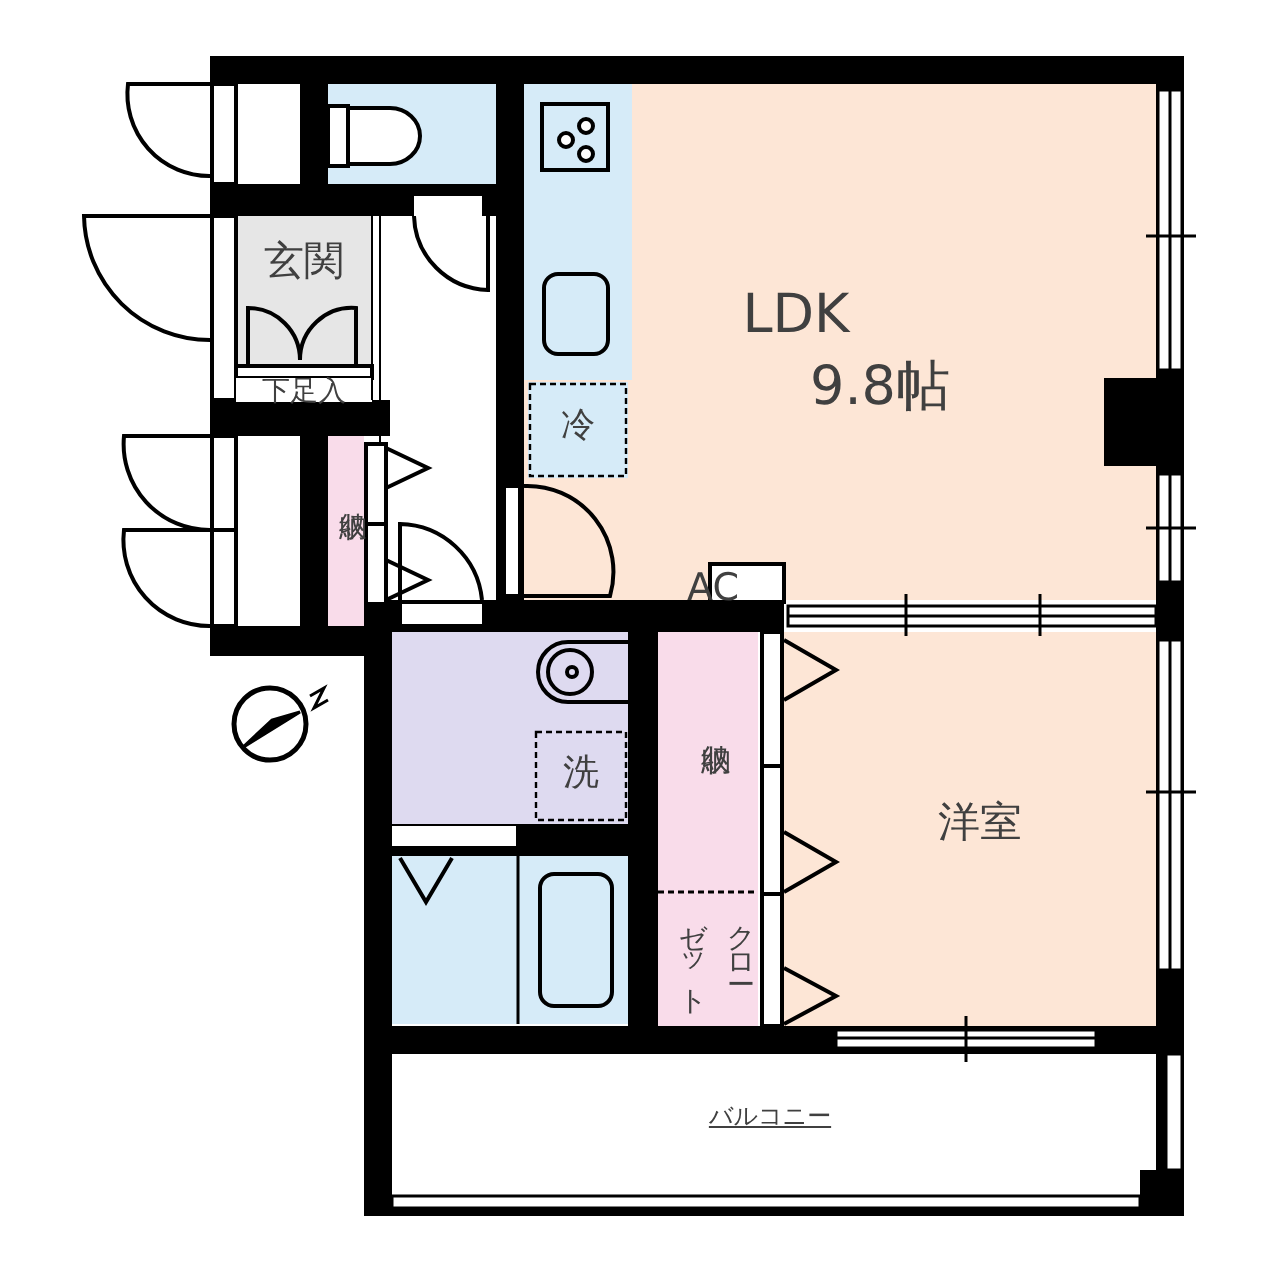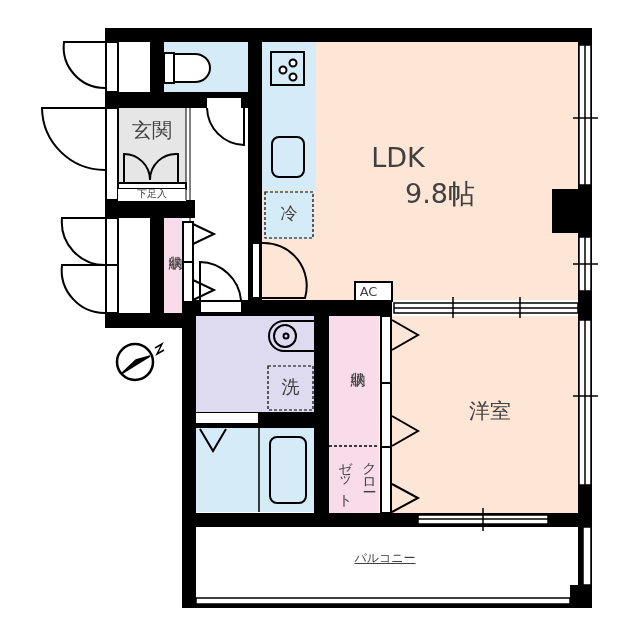--- a/index.html
+++ b/index.html
@@ -169,21 +169,21 @@
     <circle cx="135" cy="362" r="18"></circle>
     <path d="M121 374 L150 356 L136 360 Z" fill="#000" stroke-width="1.5"></path>
     <path d="M155 348 L162 344 L157 354 L164 350" stroke-width="1.5"></path>
   </g>
 </svg>
 
 <div class="lbl" style="left:348px;top:144px;width:100px;font-size:27px;">LDK</div>
 <div class="lbl" style="left:380px;top:180px;width:120px;font-size:27px;">9.8帖</div>
 <div class="lbl" style="left:440px;top:401px;width:100px;font-size:21px;">洋室</div>
 <div class="lbl" style="left:118px;top:120px;width:68px;font-size:20px;">玄関</div>
-<div class="lbl" style="left:118px;top:189px;width:68px;font-size:10px;">下足入</div>
+<div class="lbl" style="left:118px;top:189px;width:68px;font-size:14px;">下足入</div>
 <div class="lbl vt" style="left:163px;top:245px;width:20px;font-size:14px;">収納</div>
 <div class="lbl vt" style="left:343px;top:360px;width:22px;font-size:15px;">収納</div>
 <div class="lbl vt" style="left:357px;top:452px;width:20px;font-size:14px;">クロー</div>
 <div class="lbl vt" style="left:333px;top:452px;width:20px;font-size:14px;">ゼット</div>
 <div class="lbl" style="left:310px;top:552px;width:150px;font-size:12px;text-decoration:underline;">バルコニー</div>
 <div class="lbl" style="left:265px;top:205px;width:48px;font-size:17px;">冷</div>
 <div class="lbl" style="left:268px;top:378px;width:45px;font-size:18px;">洗</div>
-<div class="lbl" style="left:350px;top:285px;width:37px;font-size:13px;">AC</div>
+<div class="lbl" style="left:338px;top:285px;width:37px;font-size:19px;">AC</div>
 
 </body></html>

